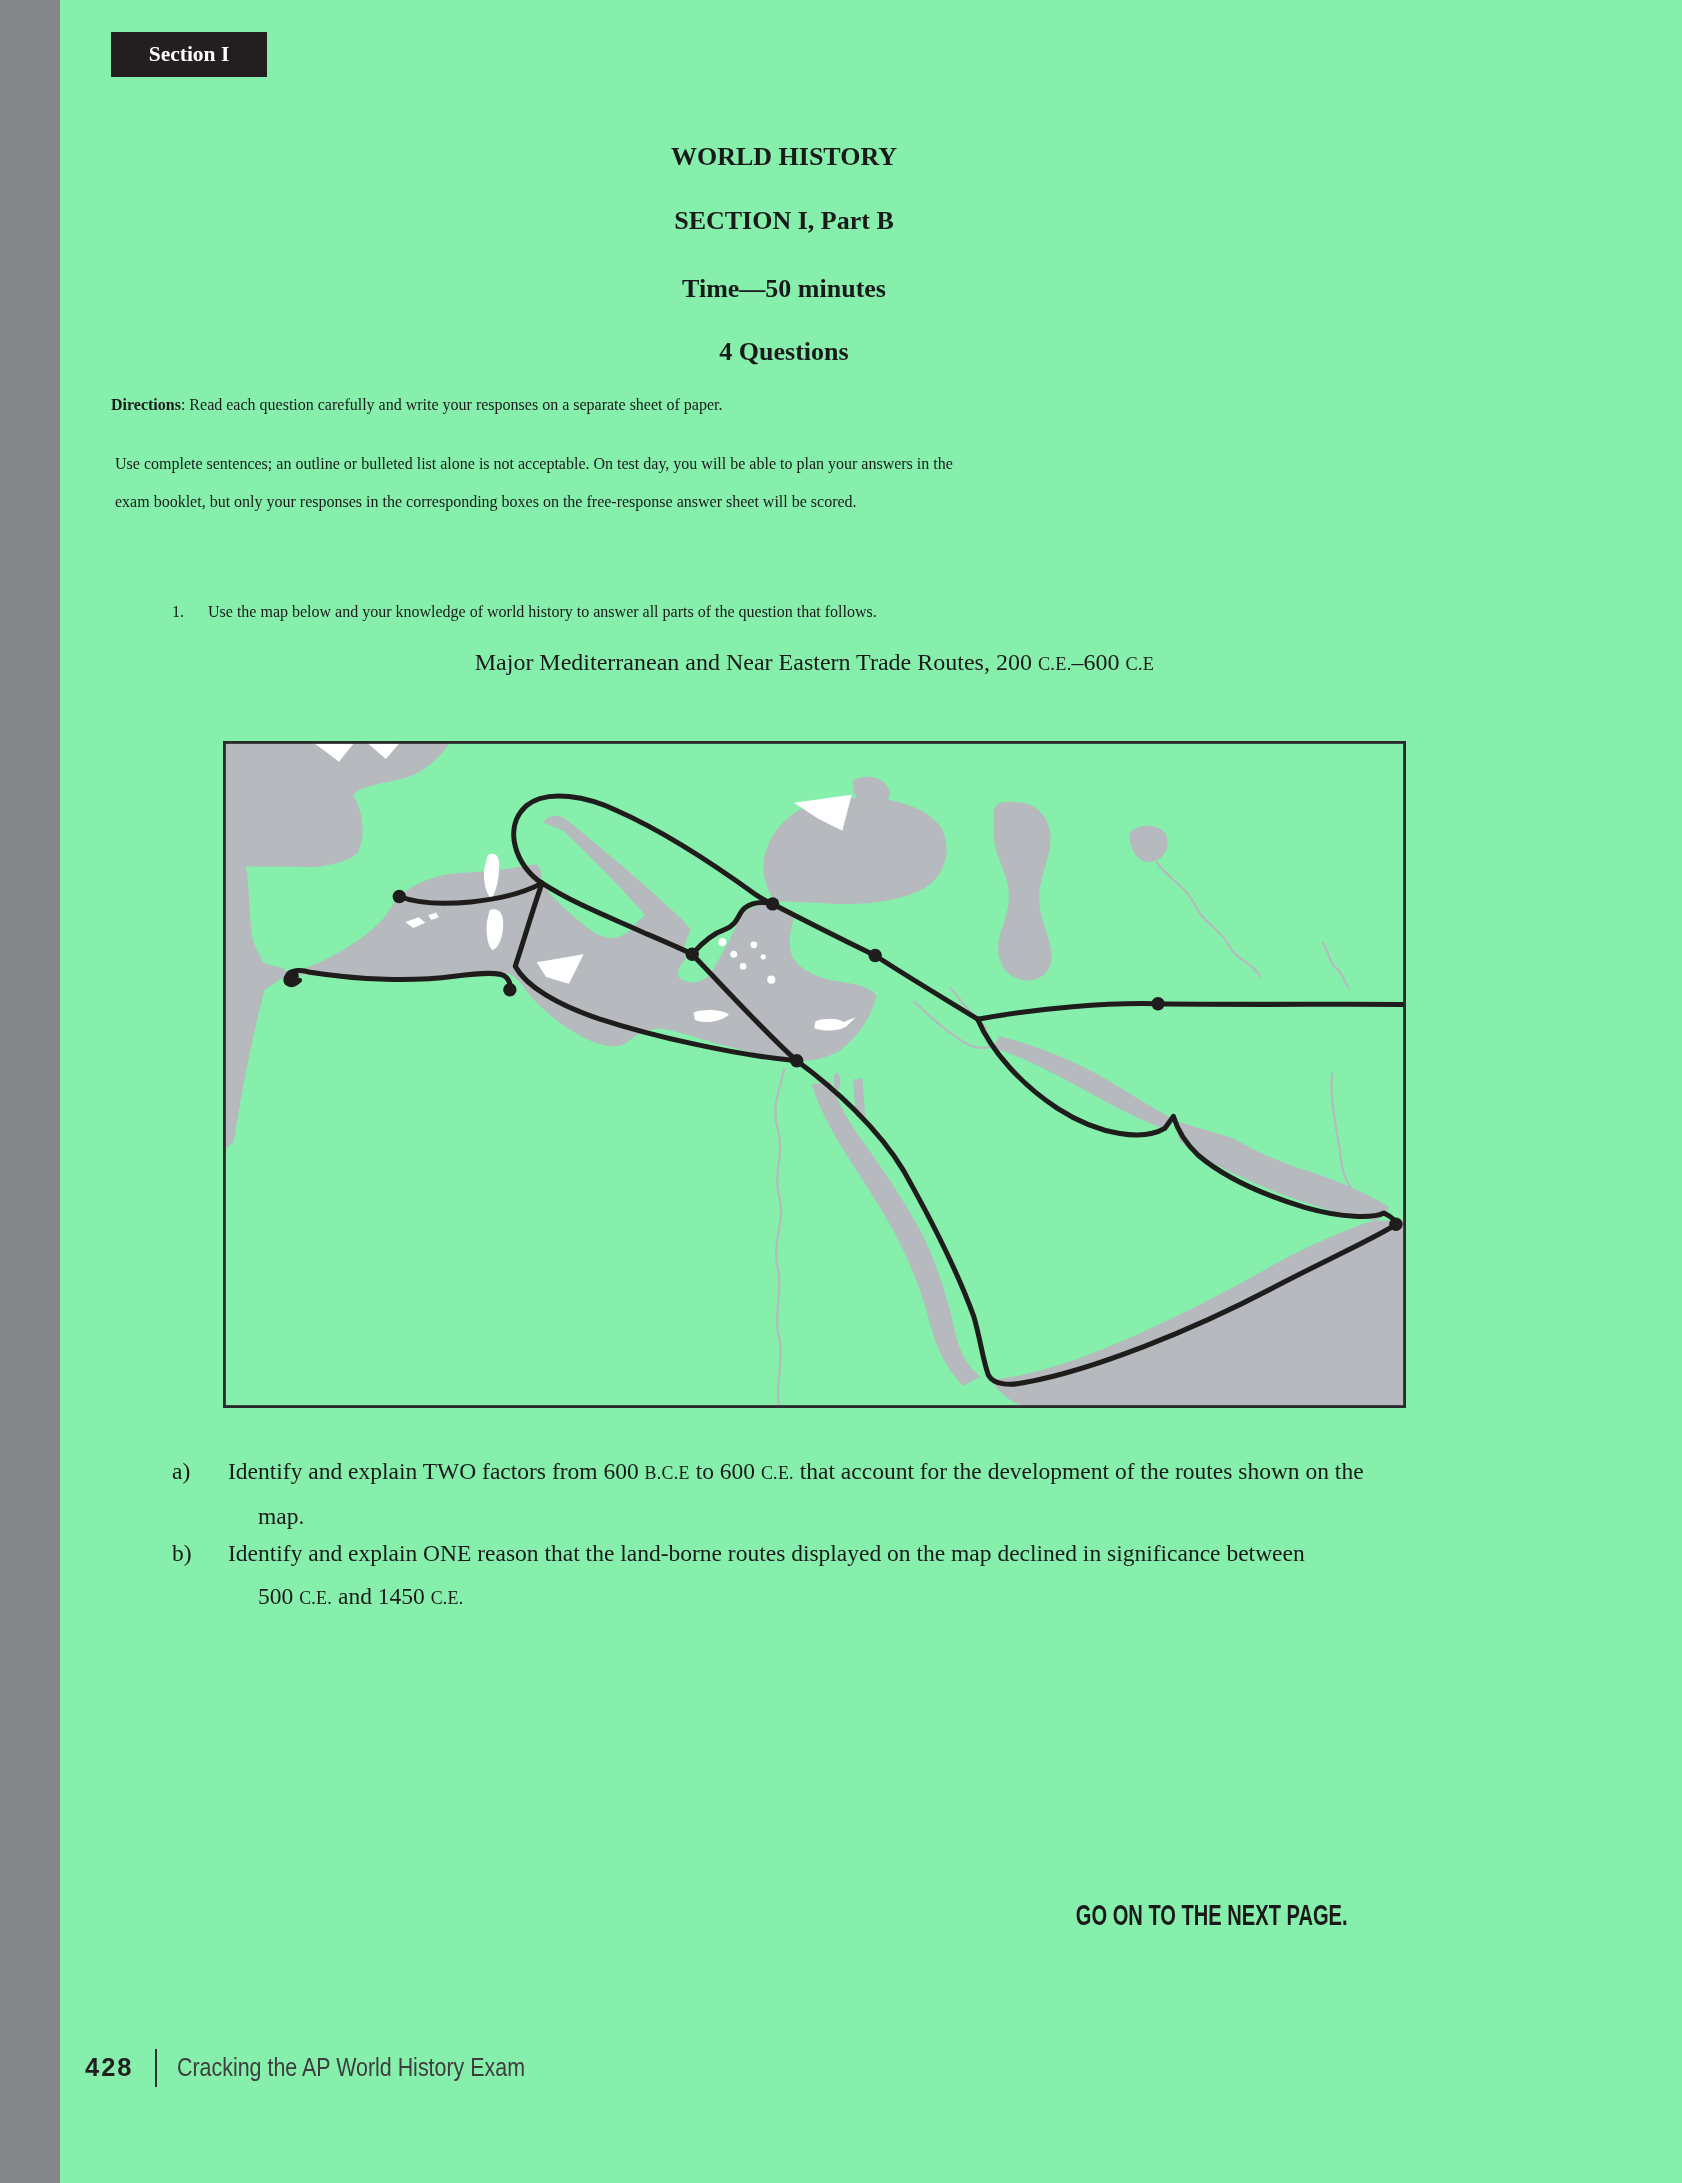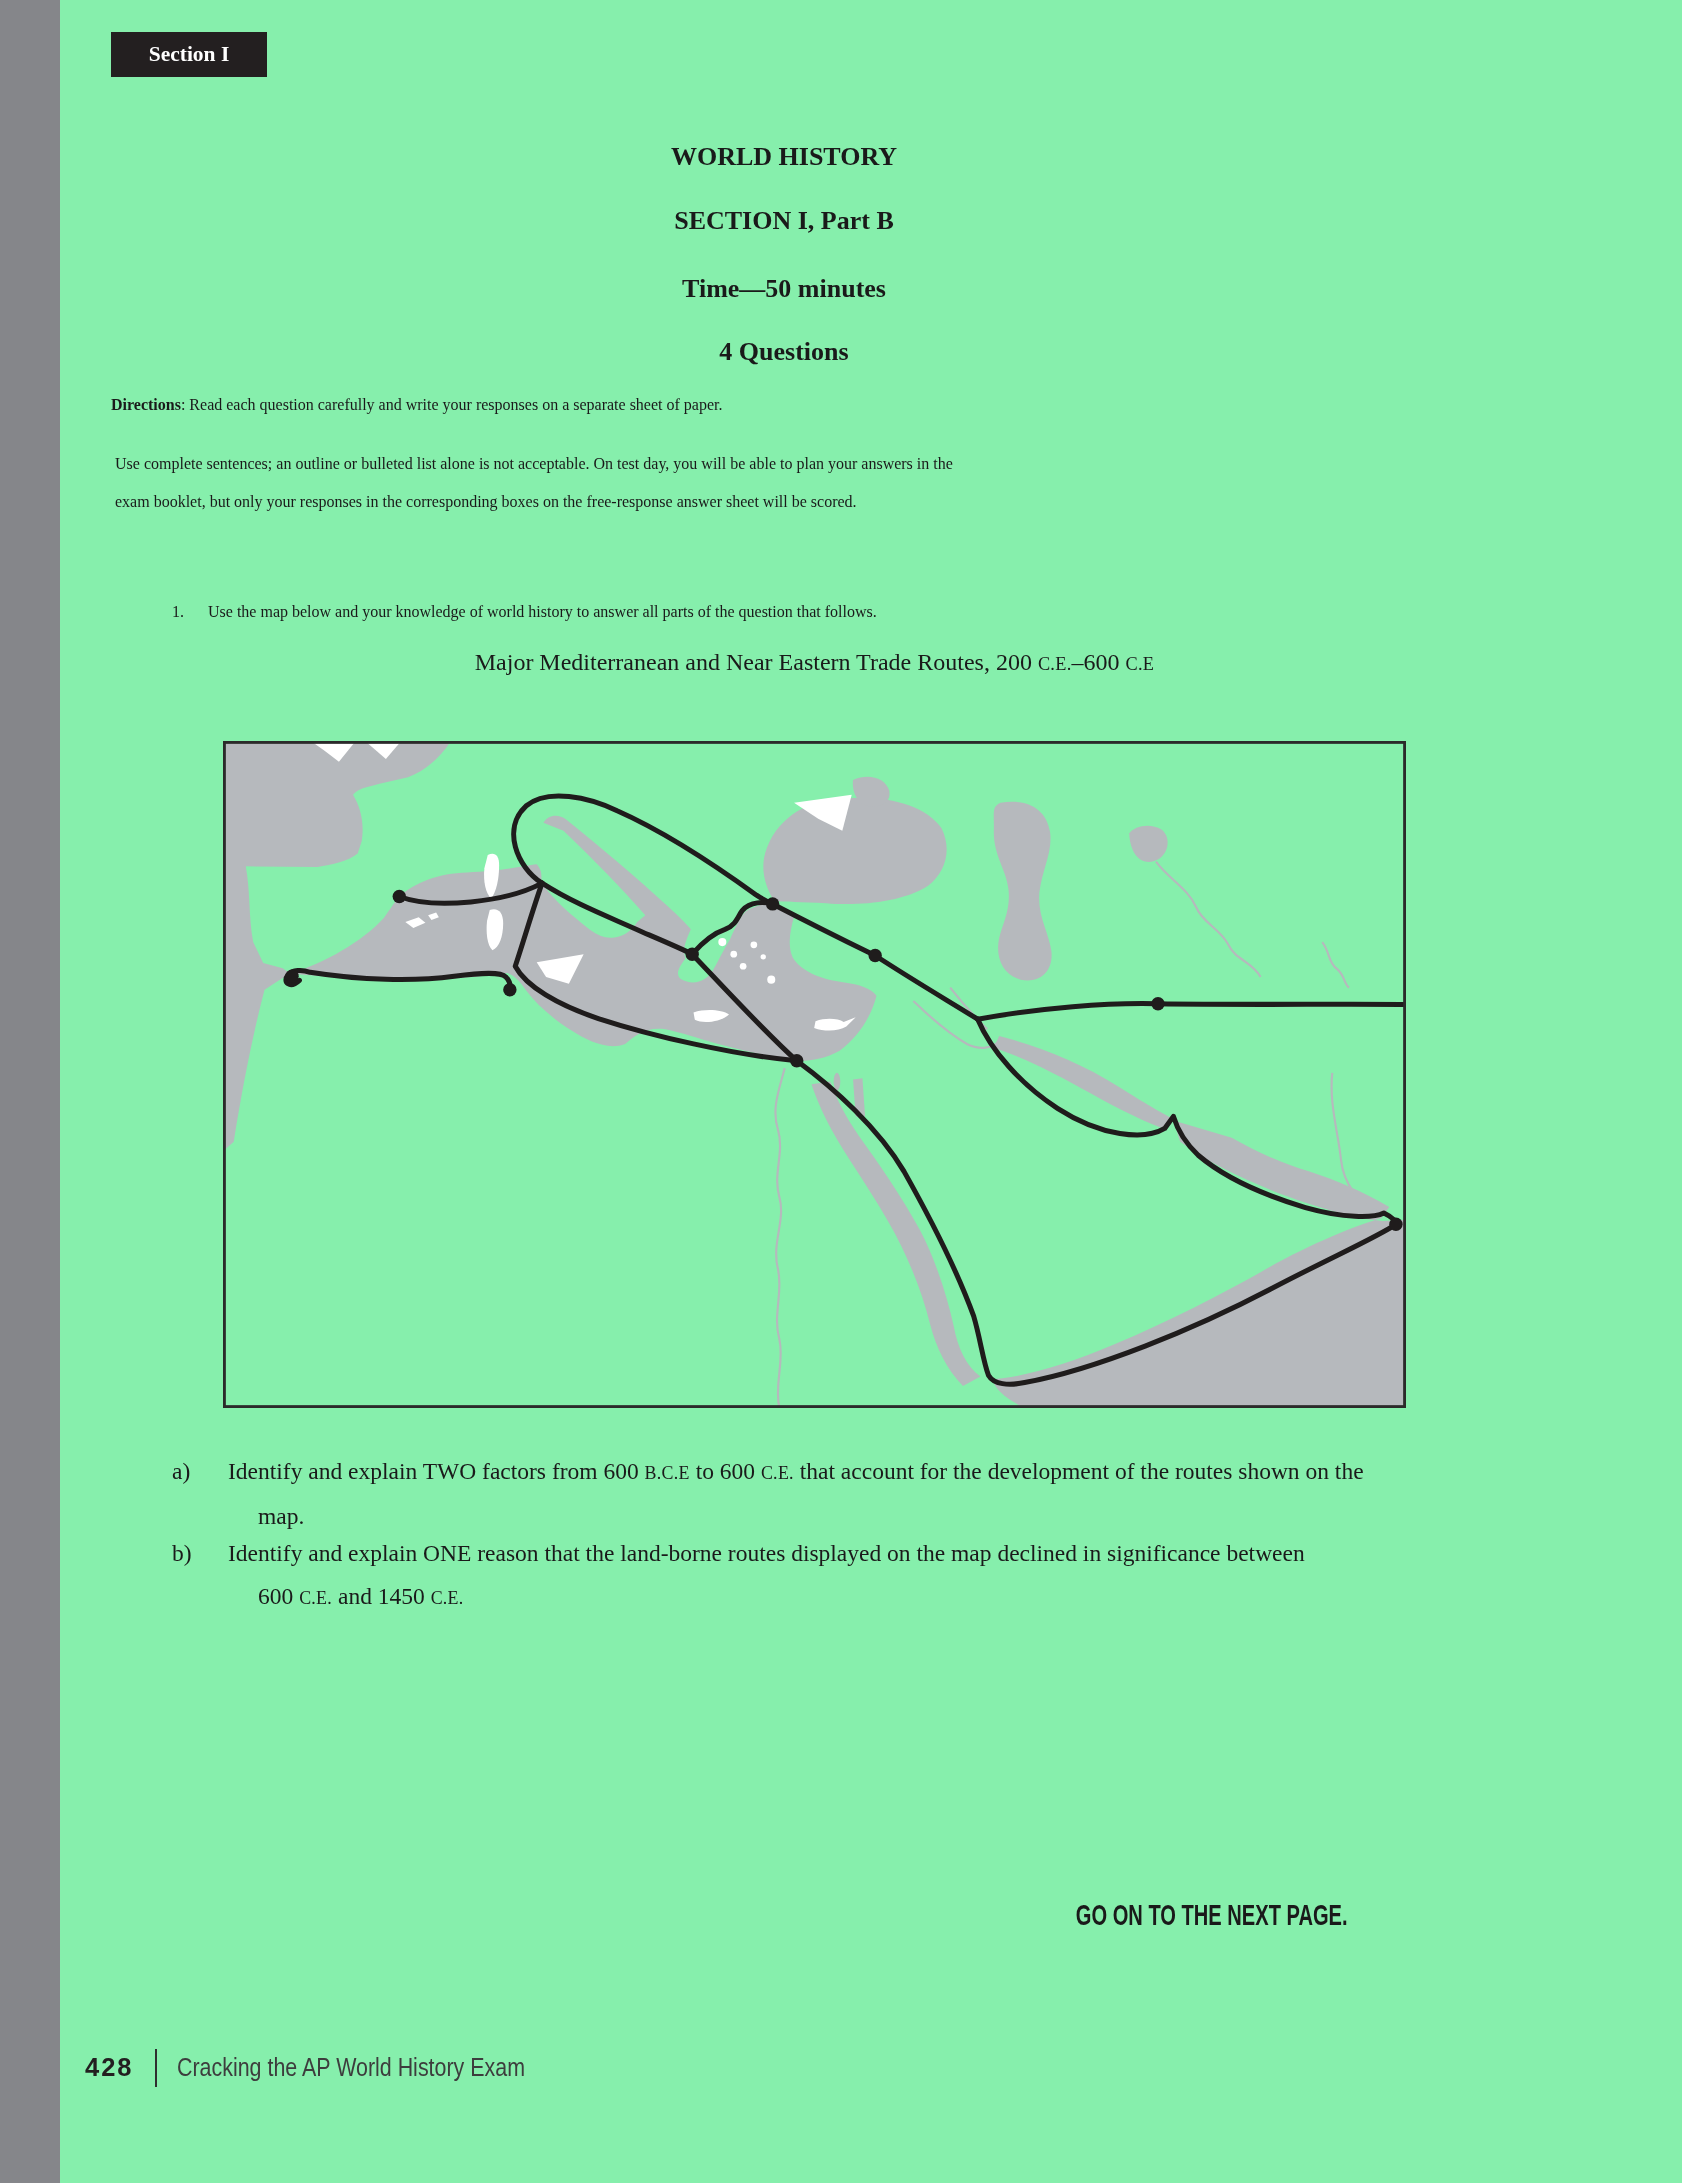--- a/index.html
+++ b/index.html
@@ -146,21 +146,21 @@
         <circle cx="856" cy="477" r="10"></circle>
         <circle cx="1750" cy="721" r="10"></circle>
       </g>
 
       <rect x="2" y="2" width="1761" height="991" fill="none" stroke-width="4.5" stroke="#2b2a2a"></rect>
     </svg>
   </div>
 
   <div class="part part-a"><span class="plabel">a)</span><span class="ptext"><span>Identify and explain TWO factors from 600 </span><span class="sc">B.C.E</span><span> to 600 </span><span class="sc">C.E.</span><span> that account for the development of the routes shown on the</span><br><span class="cont">map.</span></span></div>
 
-  <div class="part part-b"><span class="plabel">b)</span><span class="ptext"><span>Identify and explain ONE reason that the land-borne routes displayed on the map declined in significance between</span><br><span class="cont"><span>600 </span><span class="sc">C.E.</span><span> and 1450 </span><span class="sc">C.E.</span></span></span></div>
+  <div class="part part-b"><span class="plabel">b)</span><span class="ptext"><span>Identify and explain ONE reason that the land-borne routes displayed on the map declined in significance between</span><br><span class="cont"><span>500 </span><span class="sc">C.E.</span><span> and 1450 </span><span class="sc">C.E.</span></span></span></div>
 
   <div class="go-on"><span class="squeeze">GO ON TO THE NEXT PAGE.</span></div>
 
   <div class="footer">
     <span class="pgnum">428</span>
     <span class="fdivider"></span>
     <span class="booktitle">Cracking the AP World History Exam</span>
   </div>
 
 </div>

